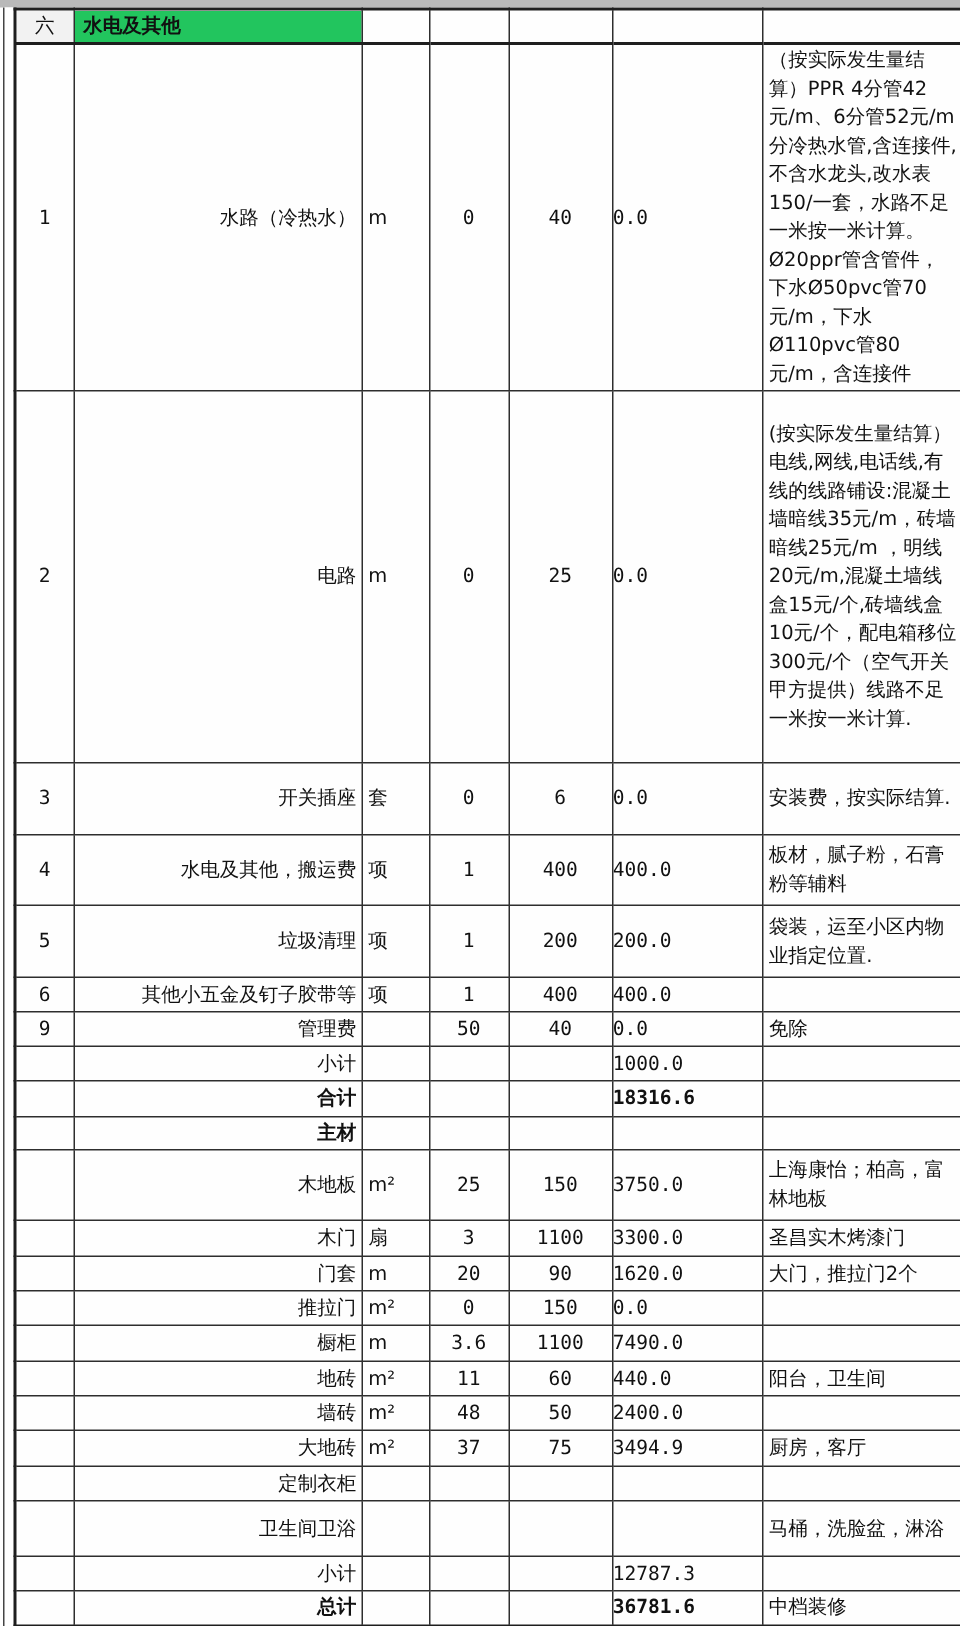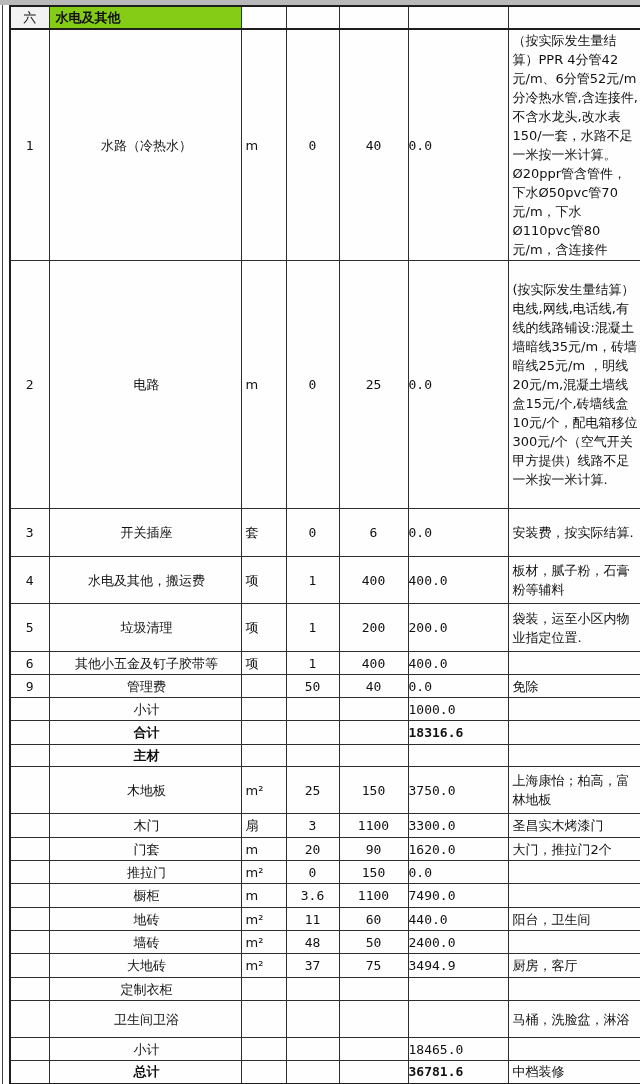--- a/index.html
+++ b/index.html
@@ -18,31 +18,31 @@
     border:2px solid #1e1e1e;
   }
   table.sheet td {
     border:1px solid #2e2e2e;
     vertical-align:middle;
     font-size:13px; line-height:19px;
     overflow:hidden;
   }
   
   td.c-no    { text-align:center; font-family:"DejaVu Sans Mono","DejaVu Sans",monospace; }
-  td.c-item  { text-align:center; padding:1px 3px 1px 6px; font-size:14px; }
+  td.c-item  { text-align:right; padding:1px 3px 1px 6px; font-size:14px; }
   td.c-unit  { text-align:left; padding-left:4px; }
   td.c-qty   { text-align:center; font-family:"DejaVu Sans Mono","DejaVu Sans",monospace; }
   td.c-price { text-align:center; font-family:"DejaVu Sans Mono","DejaVu Sans",monospace;margin-top:48px; }
   td.c-total { text-align:left; font-family:"DejaVu Sans Mono","DejaVu Sans",monospace; }
   td.c-note  { text-align:left; padding:1px 2px 1px 4px; font-size:13.5px; line-height:19px; }
   tr.bold td.c-item, tr.bold td.c-total { font-weight:bold; }
   tr.header-row { height:22px; }
   tr.header-row td { border-bottom:2px solid #1e1e1e; }
   td.hdr-title {
-    background:#84cc16; font-weight:bold; font-size:14.5px;
+    background:#22c55e; font-weight:bold; font-size:14.5px;
     text-align:left; padding-left:6px;
   }
   td.hdr-index { text-align:center; font-size:14px; background:#f2f2f2; }
   tr.pagebreak td { border-top-style:solid; }
   tr.pagebreak td.c-note { border-top:1px dashed #9a9a9a; }
 </style>
 </head>
 <body>
 
 <div class="page">
@@ -249,21 +249,21 @@
             <td class="c-price"></td>
             <td class="c-total"></td>
             <td class="c-note">马桶，洗脸盆，淋浴</td>
           </tr>
           <tr style="height: 23px;">
             <td class="c-no"></td>
             <td class="c-item">小计</td>
             <td class="c-unit"></td>
             <td class="c-qty"></td>
             <td class="c-price"></td>
-            <td class="c-total">18465.0</td>
+            <td class="c-total">12787.3</td>
             <td class="c-note"></td>
           </tr>
           <tr class="bold pagebreak" style="height: 23px;">
             <td class="c-no"></td>
             <td class="c-item">总计</td>
             <td class="c-unit"></td>
             <td class="c-qty"></td>
             <td class="c-price"></td>
             <td class="c-total">36781.6</td>
             <td class="c-note">中档装修</td>

